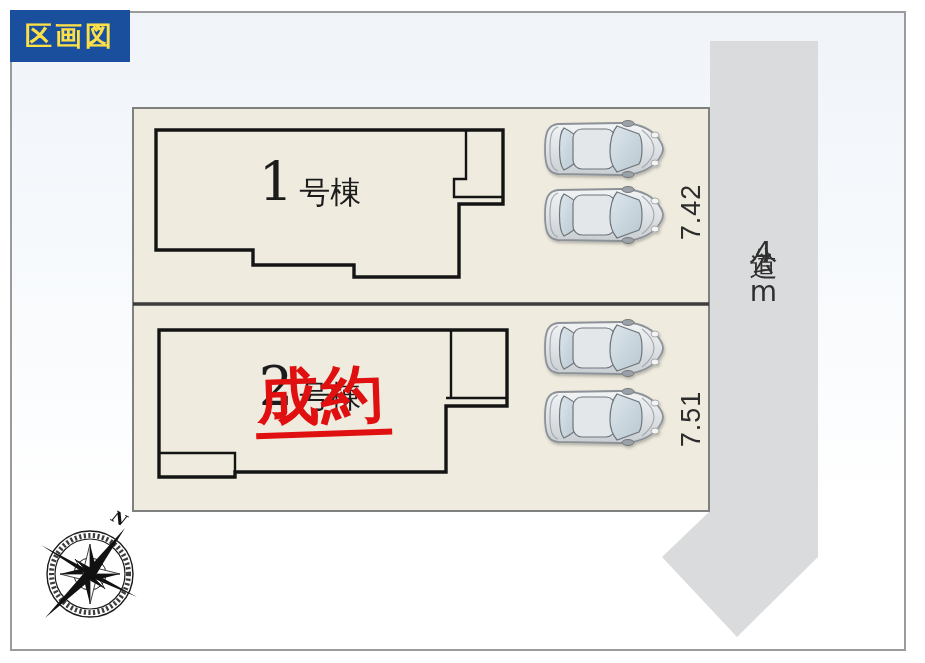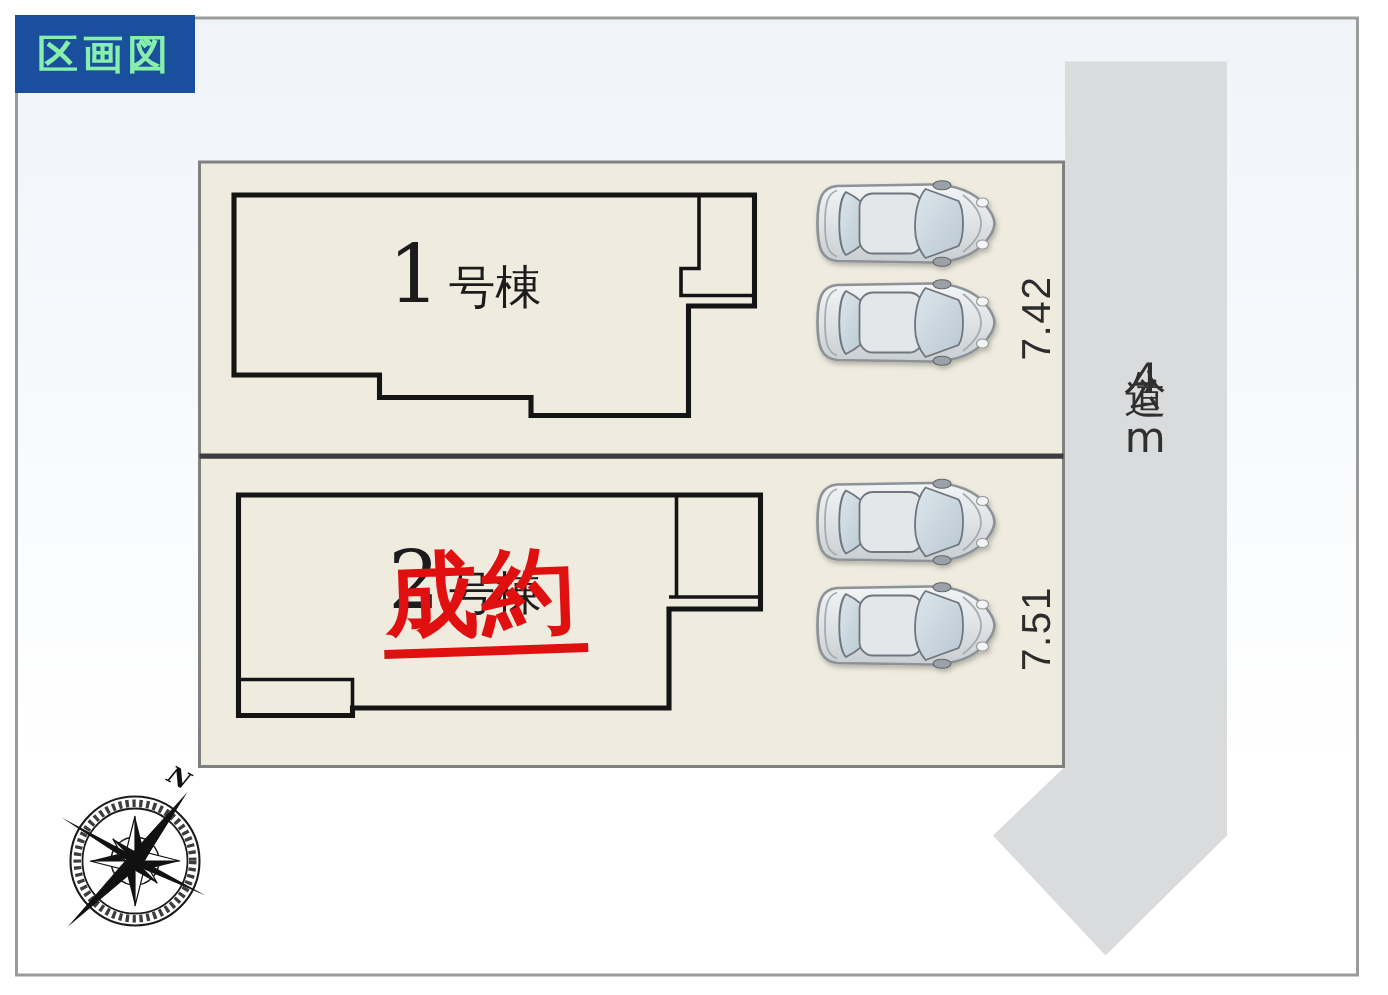--- a/index.html
+++ b/index.html
@@ -9,21 +9,21 @@
     font-family:"DejaVu Sans","Liberation Sans",sans-serif;
   }
   .frame{
     position:absolute;left:10px;top:11px;width:896px;height:640px;
     box-sizing:border-box;border:2px solid #9b9b9b;
     background:linear-gradient(180deg,#f0f4f9 0%,#f6f9fc 35%,#ffffff 78%);
   }
   .plan-svg{position:absolute;left:0;top:0;width:925px;height:663px;}
   .title-label{
     position:absolute;left:10px;top:10px;width:120px;height:52px;
-    background:#1a4f9d;color:#86efac;
+    background:#1a4f9d;color:#fde047;
     display:flex;align-items:center;justify-content:center;
     font-size:27px;font-weight:bold;letter-spacing:3px;
   }
   .unit-label{
     position:absolute;width:200px;height:52px;
     display:flex;align-items:flex-end;justify-content:center;
     color:#1c1c1c;line-height:1;
   }
   .unit-label .num{font-family:"DejaVu Serif","Liberation Serif",serif;font-size:54px;}
   .unit-label .suffix{font-family:"DejaVu Serif","Liberation Serif",serif;font-size:31px;padding-left:6px;padding-bottom:2px;}

